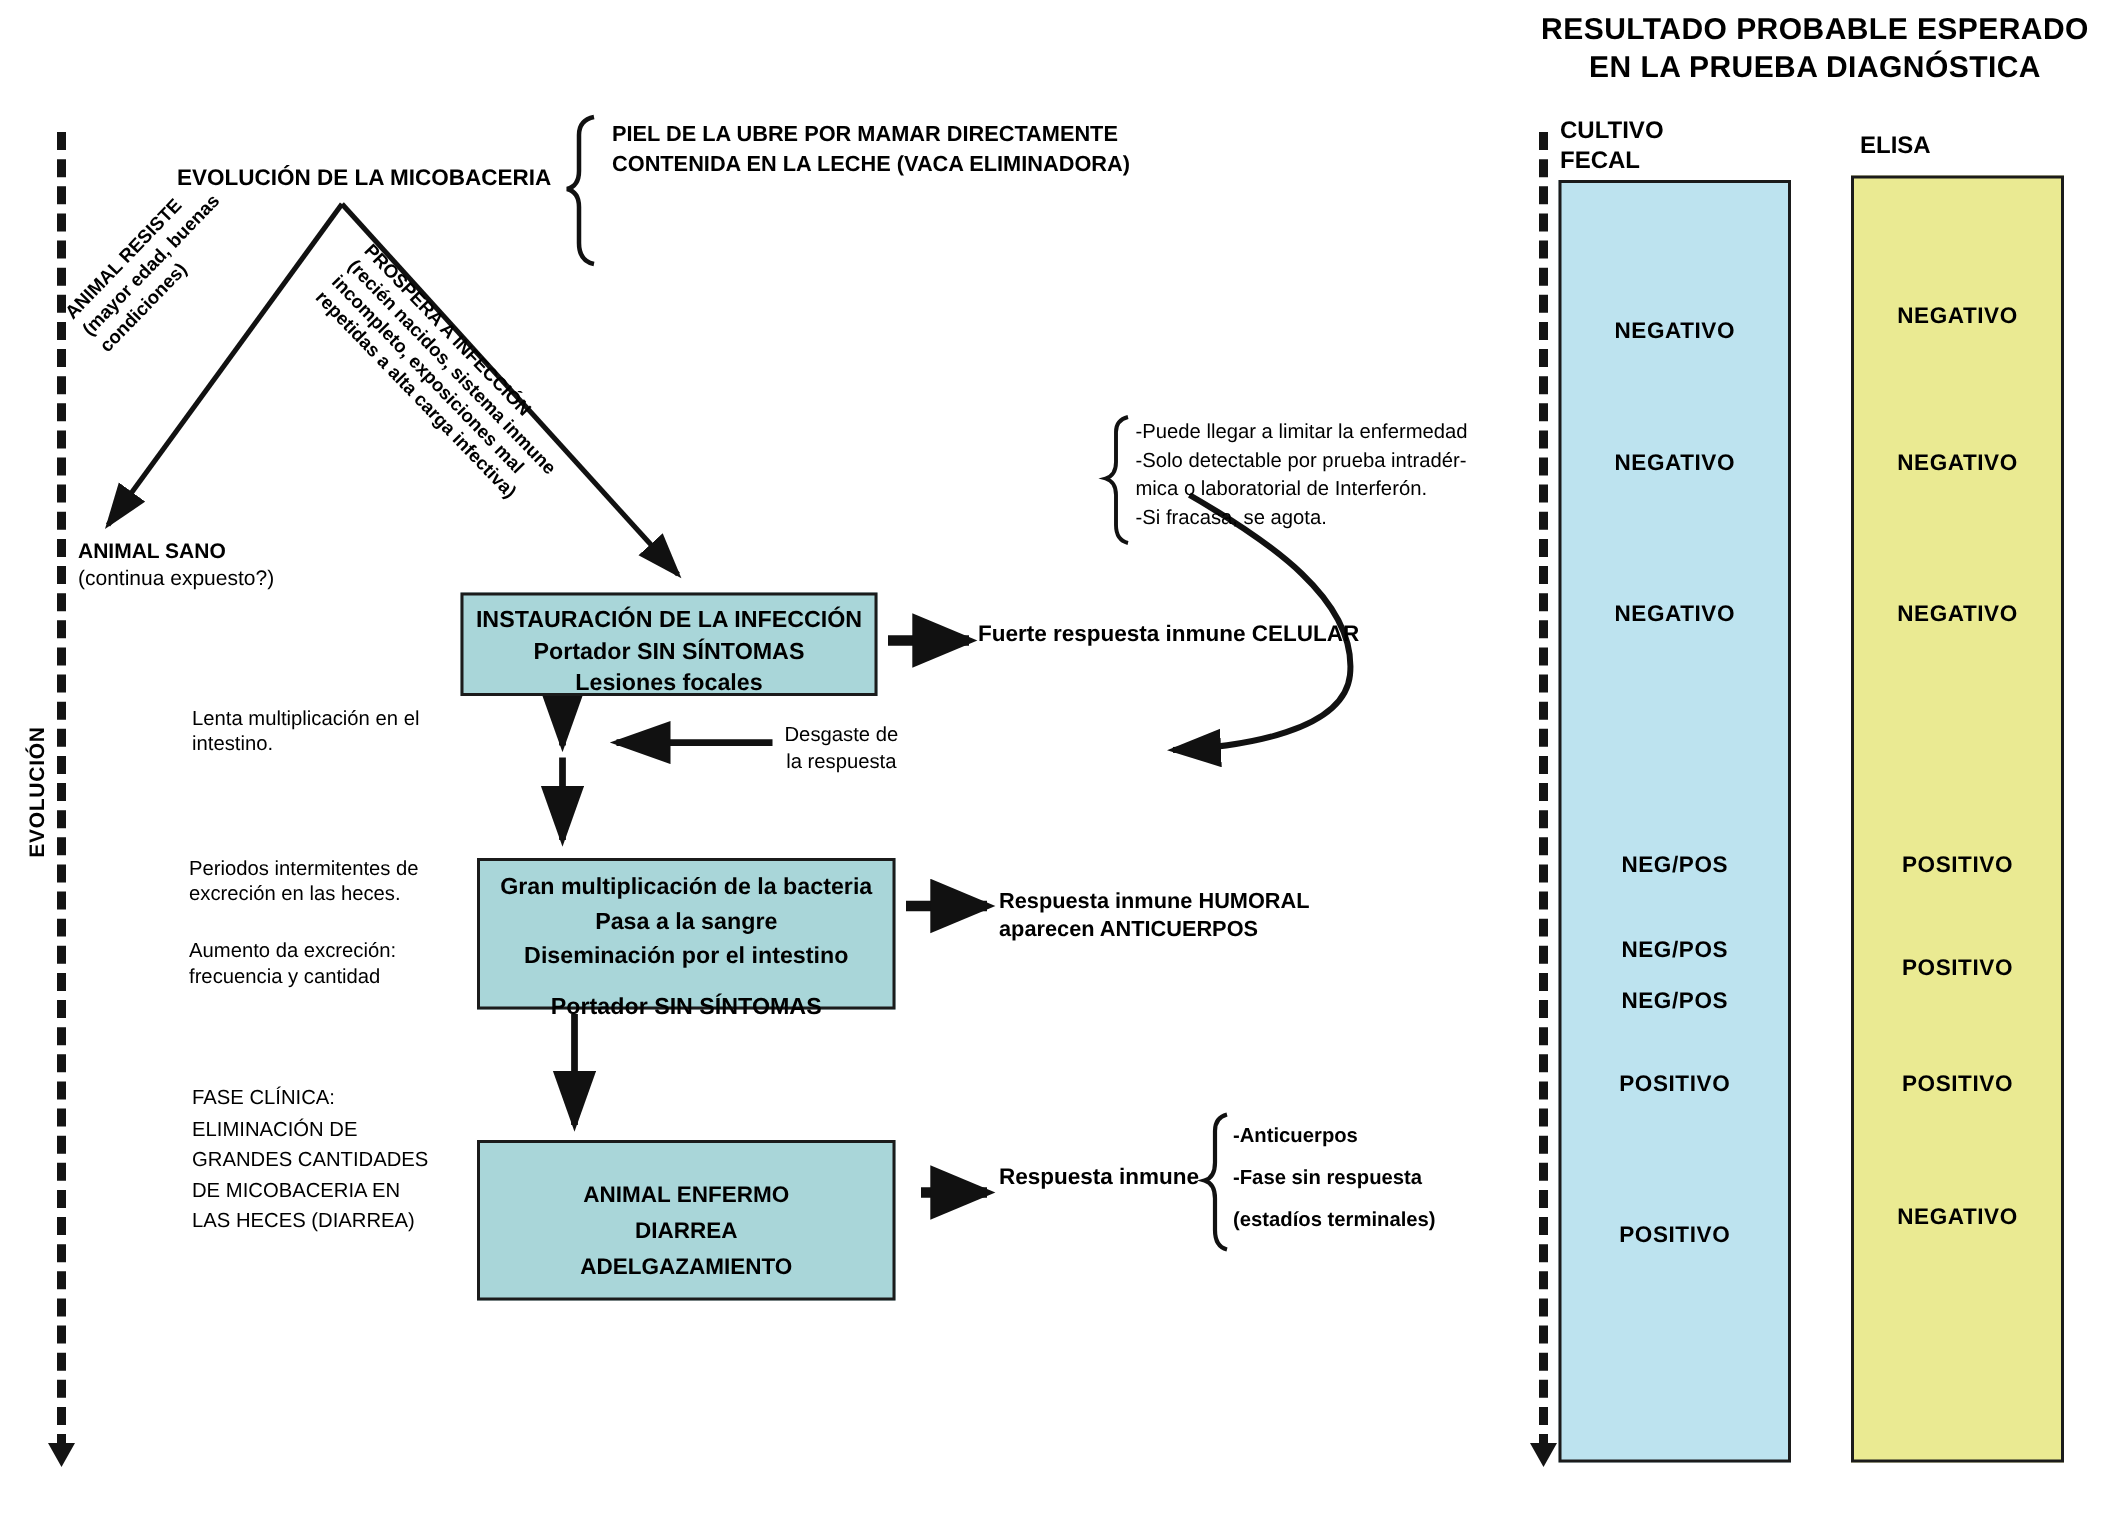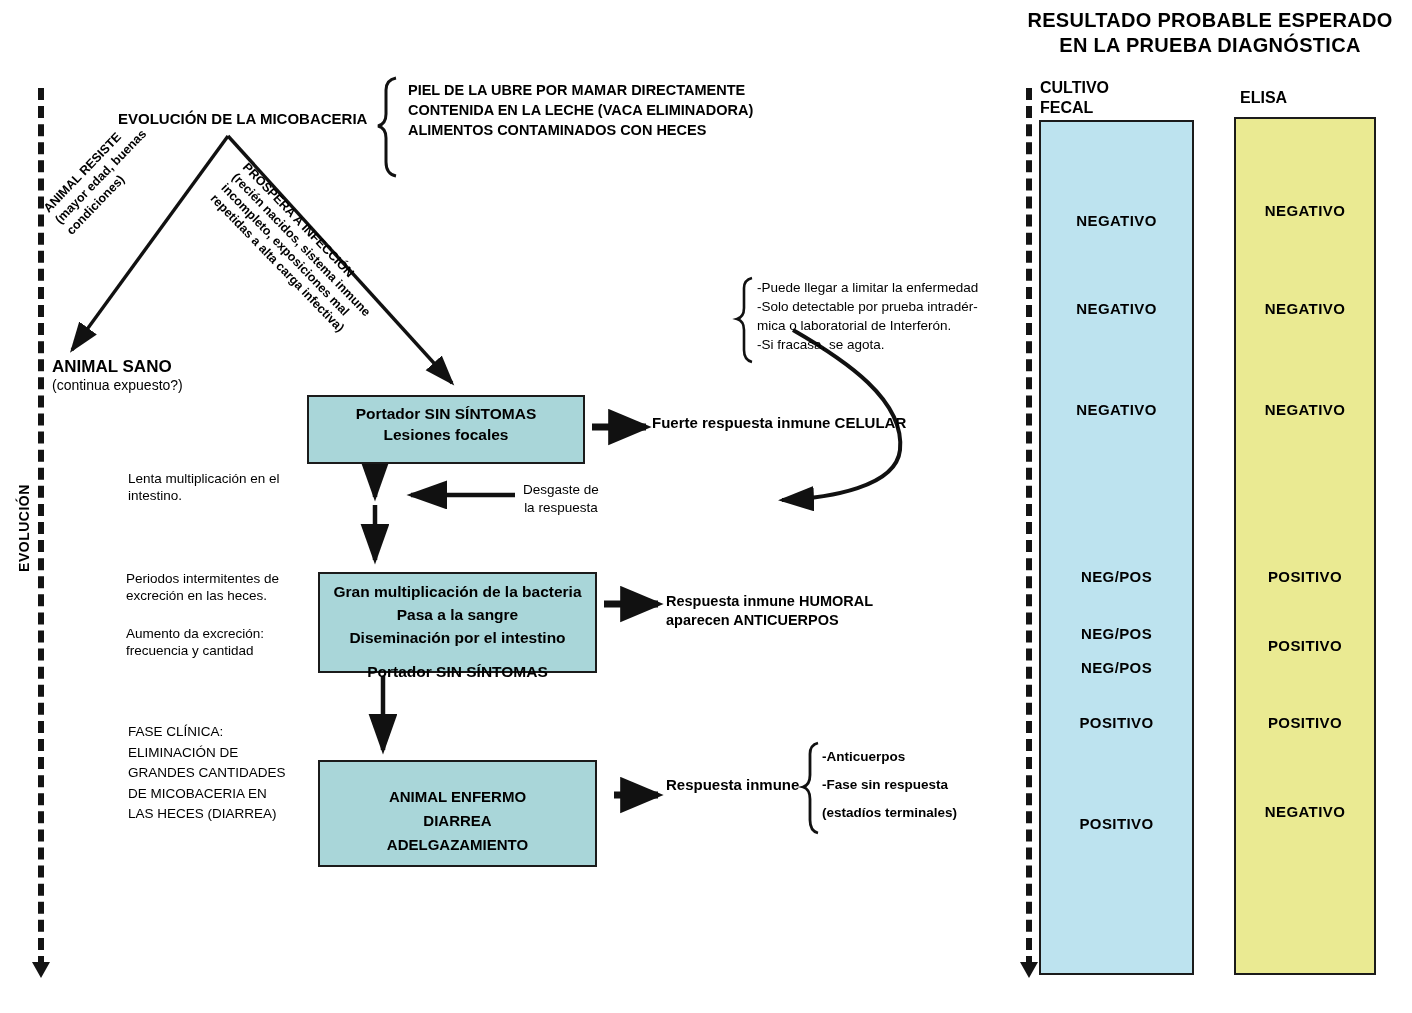--- a/index.html
+++ b/index.html
@@ -40,21 +40,21 @@
   #box-instauracion{left:307px;top:395px;width:278px;height:69px;
       font-size:15.5px;line-height:21px;padding-top:6px;}
   #box-multiplicacion{left:318px;top:572px;width:279px;height:101px;
       font-size:15.5px;line-height:23px;padding-top:6px;}
   #box-enfermo{left:318px;top:760px;width:279px;height:107px;
       font-size:15px;line-height:24px;padding-top:23px;}
   .b{font-weight:bold;}
   #ingestion-label{left:118px;top:110px;font-size:15px;font-weight:bold;}
   #routes-list{left:408px;top:80px;font-size:14.5px;font-weight:bold;line-height:20px;}
   #animal-sano{left:52px;top:358px;font-size:14px;line-height:18px;}
-  #animal-sano .b{font-size:17px;}
+  #animal-sano .b{font-size:14px;}
   #lenta-mult{left:128px;top:470px;font-size:13.5px;line-height:17px;}
   #periodos{left:126px;top:570px;font-size:13.5px;line-height:17px;}
   #aumento{left:126px;top:625px;font-size:13.5px;line-height:17px;}
   #fase-clinica{left:128px;top:722px;font-size:13.5px;line-height:20.5px;}
   #celular-text{left:652px;top:414px;font-size:15px;font-weight:bold;}
   #desgaste-text{left:523px;top:481px;font-size:13.5px;line-height:18px;text-align:center;}
   #humoral-text{left:666px;top:592px;font-size:14.5px;font-weight:bold;line-height:19px;}
   #respuesta-inmune-label{left:666px;top:776px;font-size:15px;font-weight:bold;}
   #note-limitar{left:757px;top:278px;font-size:13.5px;line-height:19px;}
   #terminal-list{left:822px;top:743px;font-size:13.5px;font-weight:bold;line-height:28px;}
@@ -114,21 +114,20 @@
 <div class="abs axisarrow" style="left:32px;top:962px;"></div>
 <div class="abs dashline" id="axis-right"></div>
 <div class="abs axisarrow" style="left:1020px;top:962px;"></div>
 <div class="abs" id="evolucion-label">EVOLUCIÓN</div>
 
 <div class="abs nw" id="ingestion-label">EVOLUCIÓN DE LA MICOBACERIA</div>
 
 <div class="abs" id="routes-list">
   <div class="nw">PIEL DE LA UBRE POR MAMAR DIRECTAMENTE</div>
   <div class="nw">CONTENIDA EN LA LECHE (VACA ELIMINADORA)</div>
-  <div class="nw">ALIMENTOS CONTAMINADOS CON HECES</div>
 </div>
 
 <div class="abs" id="branch-left-caption">
   <div class="nw">ANIMAL RESISTE</div>
   <div class="nw">(mayor edad, buenas</div>
   <div class="nw">condiciones)</div>
 </div>
 
 <div class="abs" id="branch-right-caption">
   <div class="nw">PROSPERA A INFECCIÓN</div>
@@ -136,20 +135,21 @@
   <div class="nw">incompleto, exposiciones mal</div>
   <div class="nw">repetidas a alta carga infectiva)</div>
 </div>
 
 <div class="abs" id="animal-sano">
   <div class="b nw">ANIMAL SANO</div>
   <div class="nw">(continua expuesto?)</div>
 </div>
 
 <div class="abs flowbox" id="box-instauracion">
+  <div>INSTAURACIÓN DE LA INFECCIÓN</div>
   <div>Portador SIN SÍNTOMAS</div>
   <div>Lesiones focales</div>
 </div>
 
 <div class="abs nw" id="celular-text">Fuerte respuesta inmune CELULAR</div>
 
 <div class="abs" id="note-limitar">
   <div class="nw">-Puede llegar a limitar la enfermedad</div>
   <div class="nw">-Solo detectable por prueba intradér-</div>
   <div class="nw">  mica o laboratorial de Interferón.</div>

